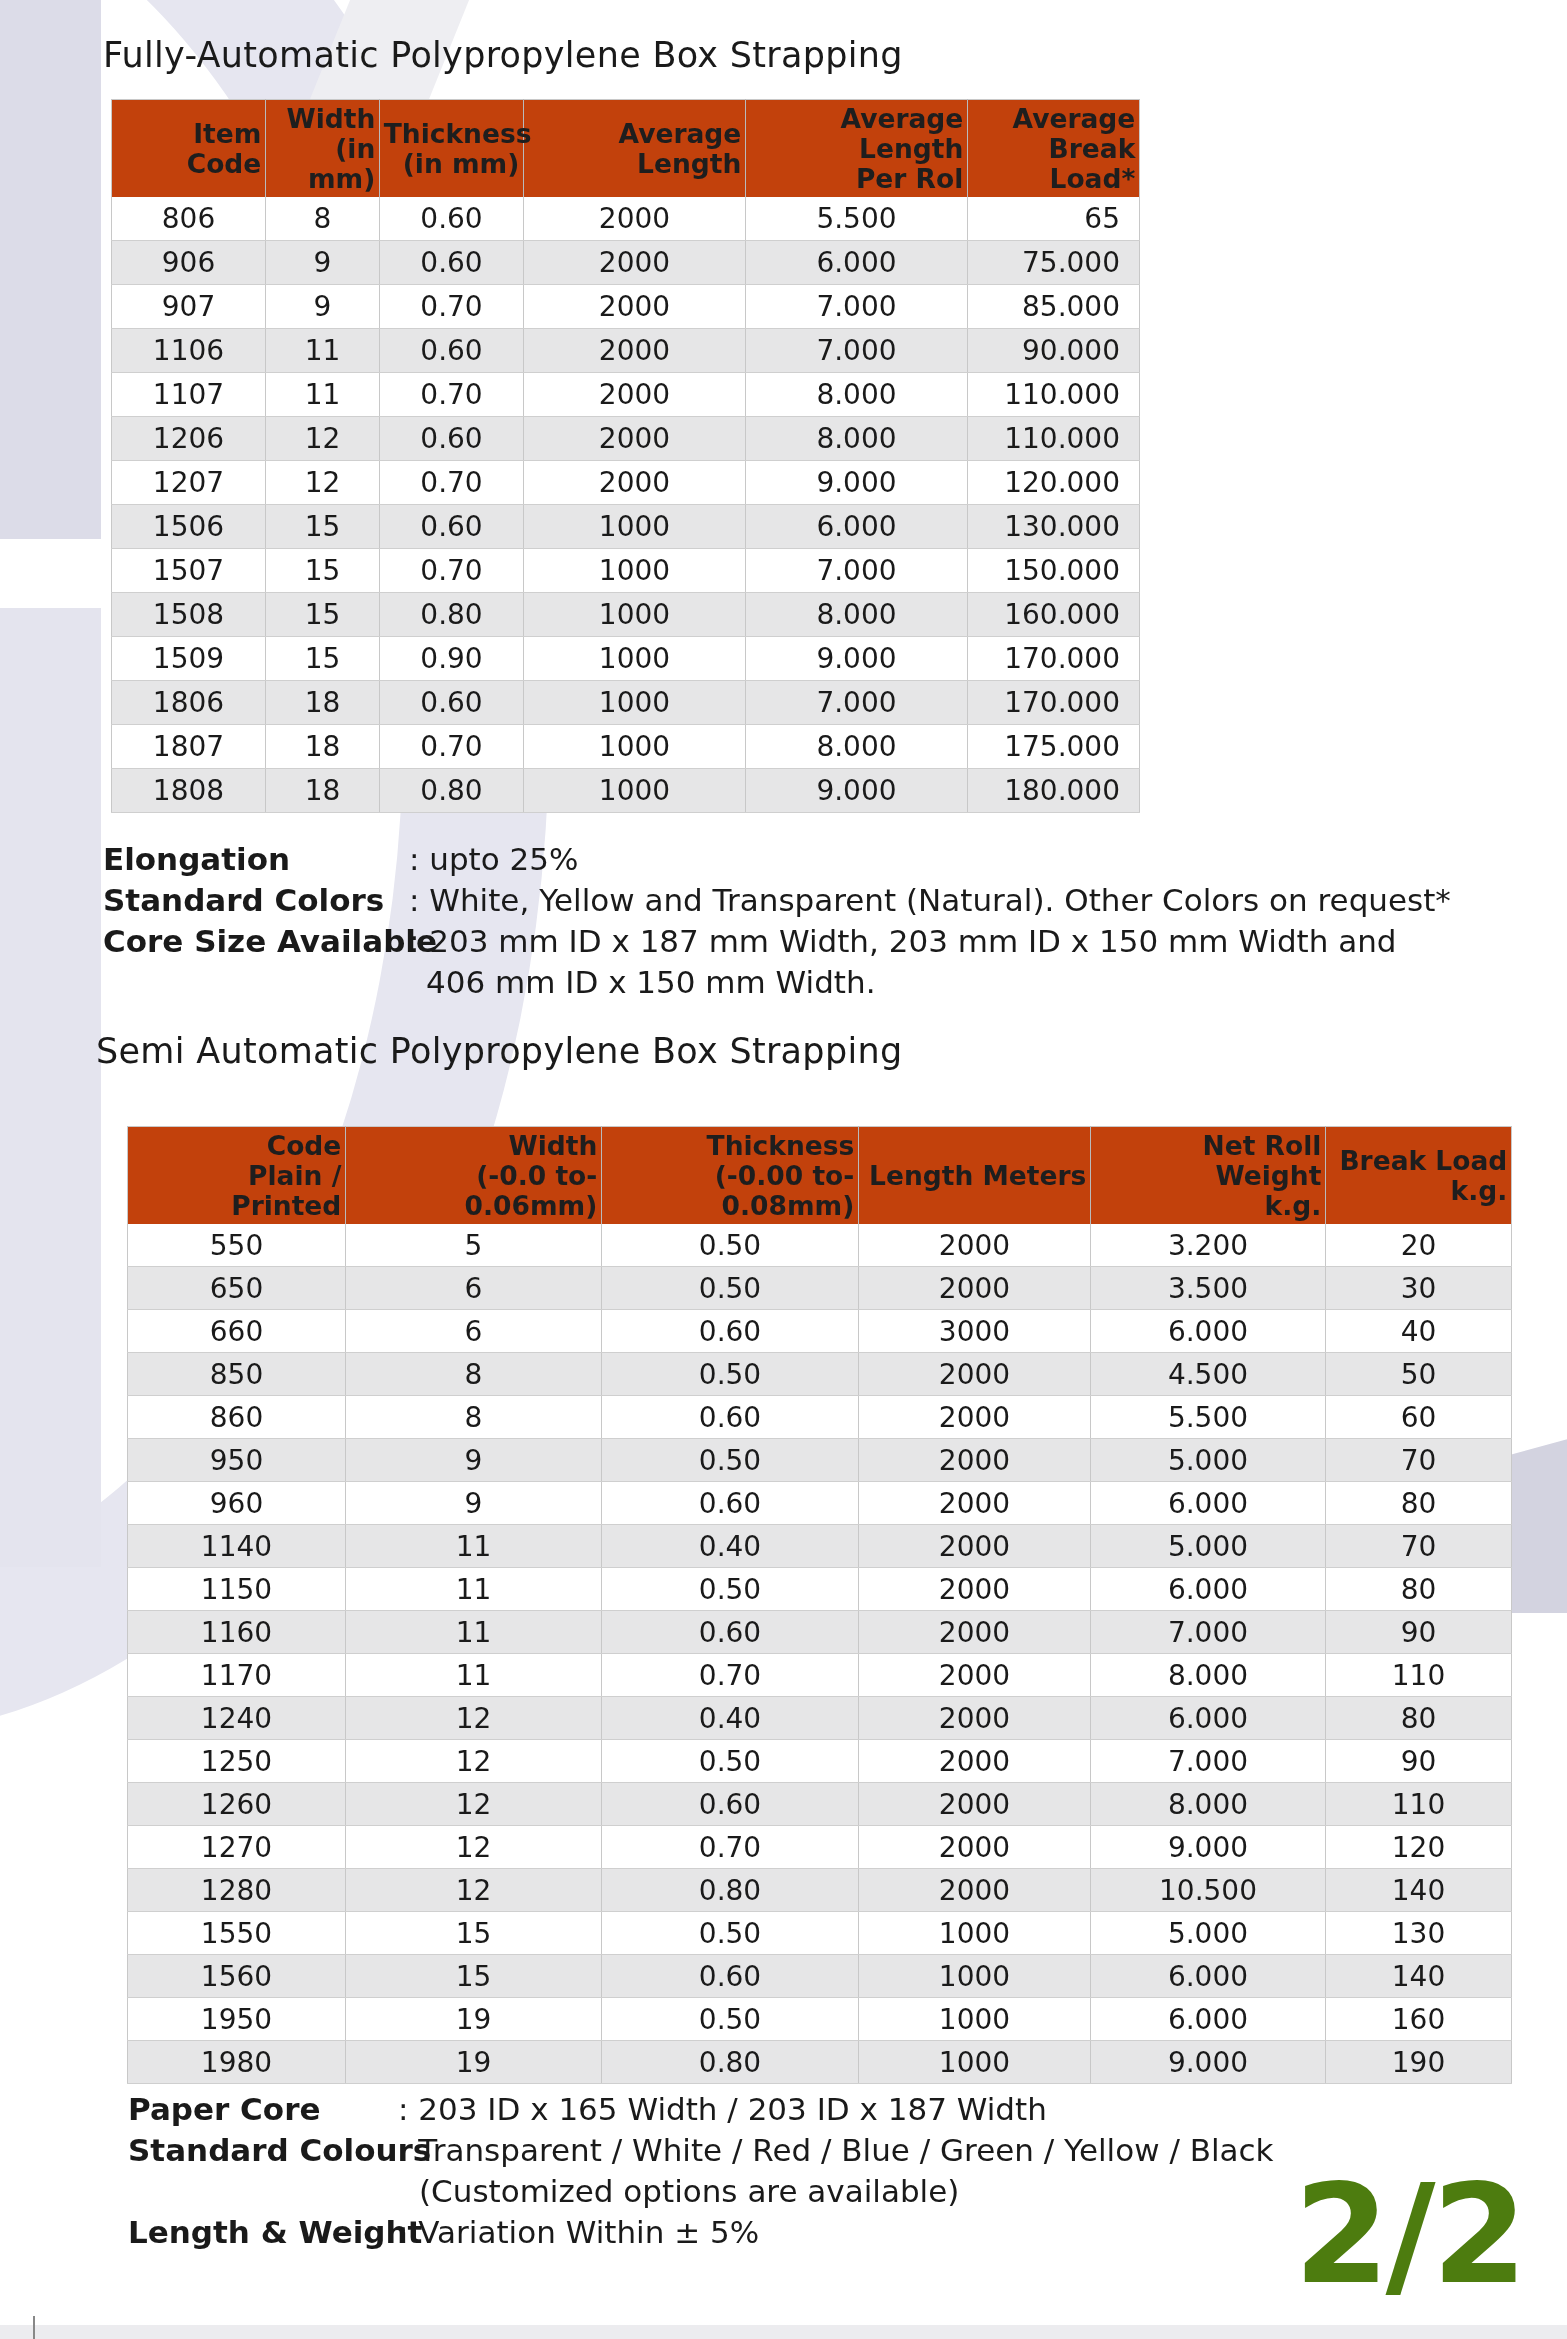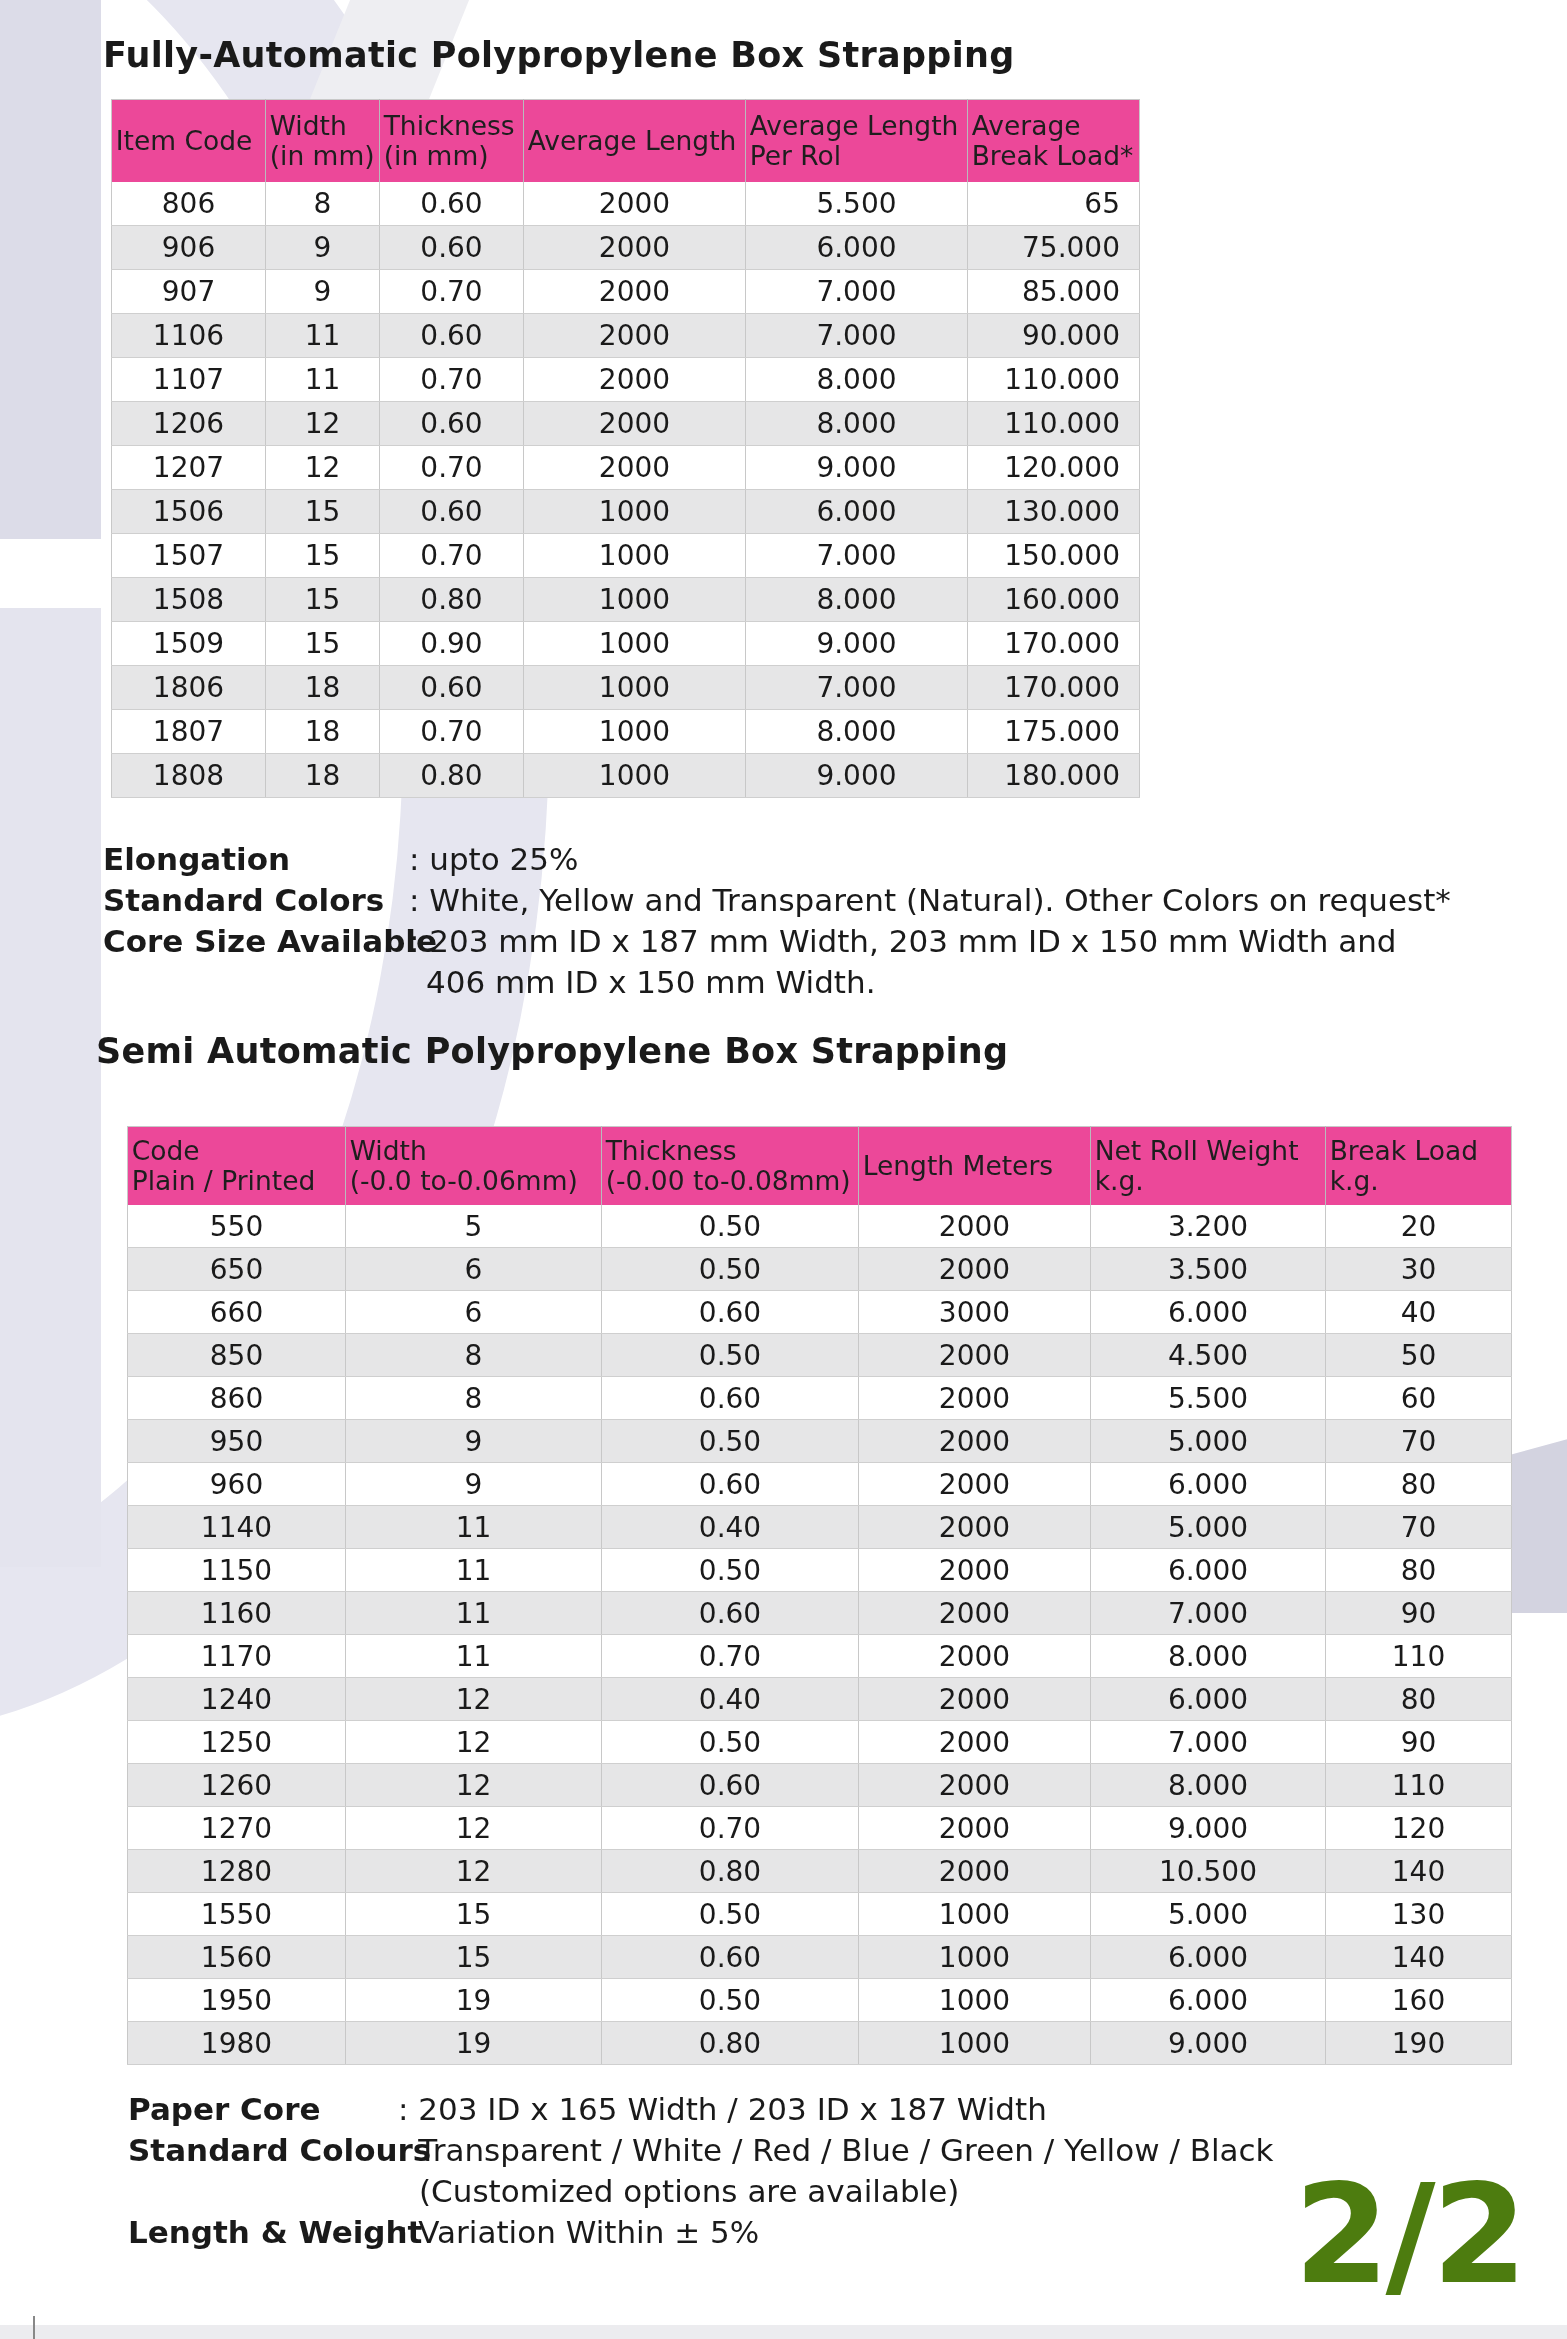--- a/index.html
+++ b/index.html
@@ -24,30 +24,30 @@
   }
   .bg-right-wedge {
     right: 0; top: 1439px; width: 64px; height: 174px; background: #d3d3e0;
     clip-path: polygon(0 10%, 100% 0, 100% 100%, 0 100%);
   }
   .bg-top-slash {
     left: 302px; top: 0; width: 119px; height: 238px; background: #eeeef2;
     transform: skewX(-22deg);
   }
   .section-title {
-    position: absolute; font-weight: bold; font-size: 35px; letter-spacing: 0.3px;
+    position: absolute; font-weight: normal; font-size: 35px; letter-spacing: 0.3px;
     color: #1a1a1a; margin: 0;
   }
   table.spec {
     position: absolute; border-collapse: collapse; table-layout: fixed;
     background: #fff;
   }
   table.spec th {
-    background: #ec4899; color: #1e1e1e; font-weight: normal;
-    font-size: 26.5px; line-height: 30px; text-align: left; padding: 3.7px 3.7px;
+    background: #c2410c; color: #1e1e1e; font-weight: bold;
+    font-size: 26.5px; line-height: 30px; text-align: right; padding: 3.7px 3.7px;
     border-right: 1.8px solid #b9babc;
   }
   table.spec th:last-child { border-right: none; }
   table.spec td {
     font-size: 28px; text-align: center; color: #1a1a1a;
     border-right: 1.8px solid #c8c8c8; border-bottom: 1.8px solid #cfcfcf;
     padding: 0;
   }
   table.spec td:last-child { border-right: none; }
   table.spec tr:nth-child(even) td { background: #e6e6e7; }

